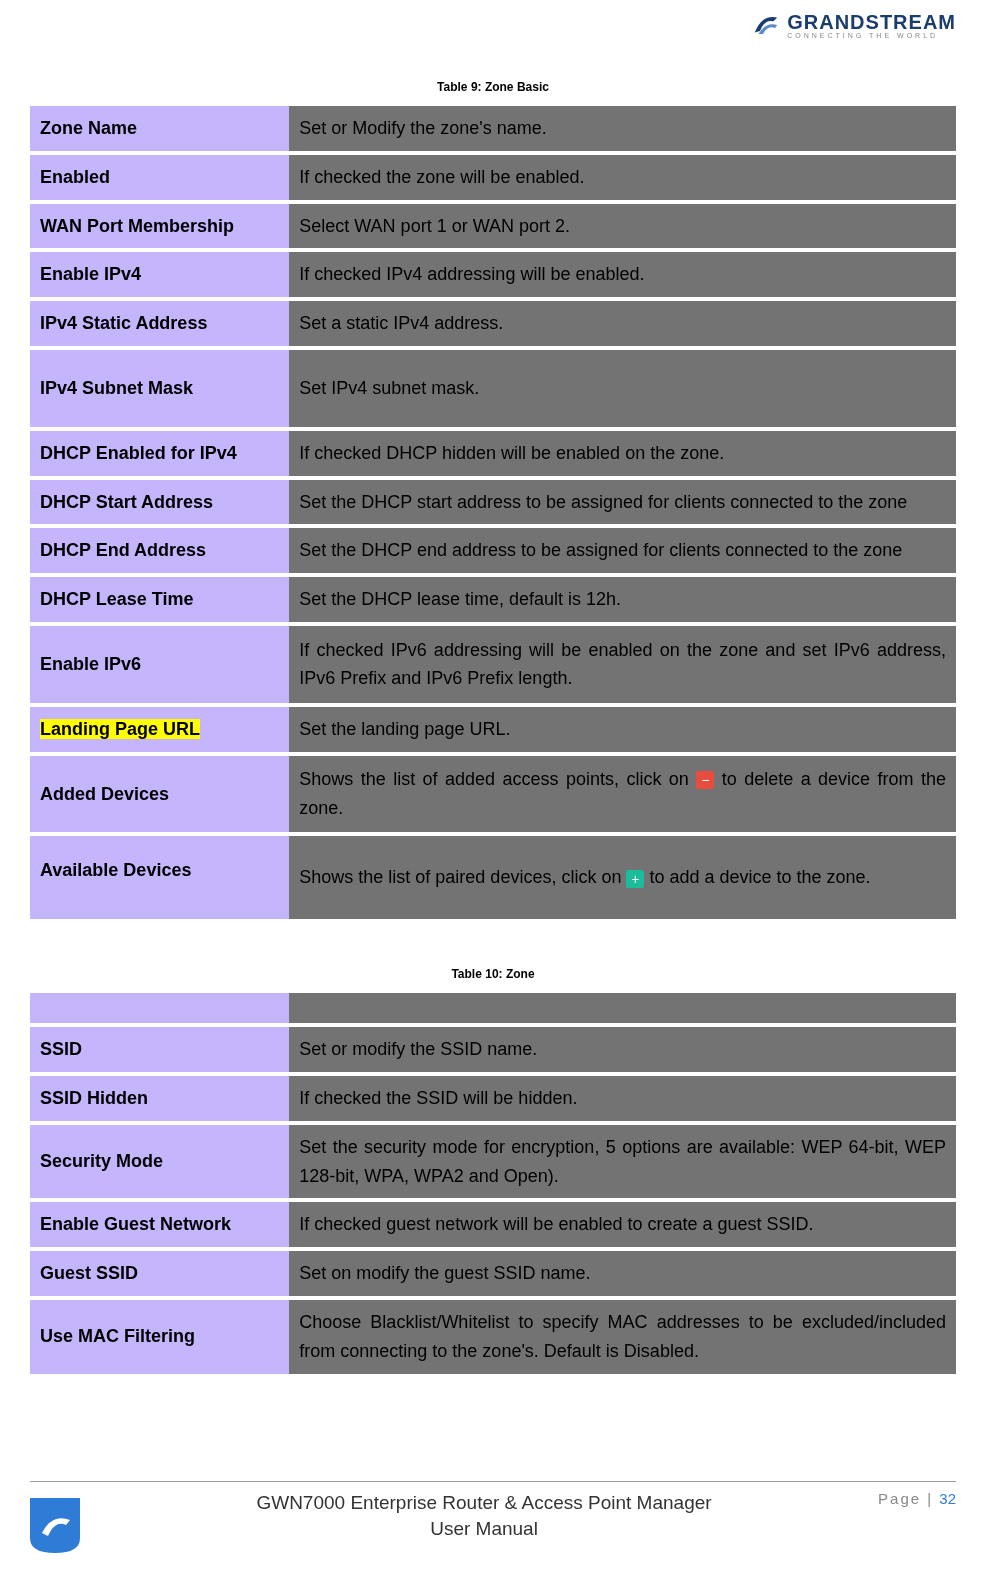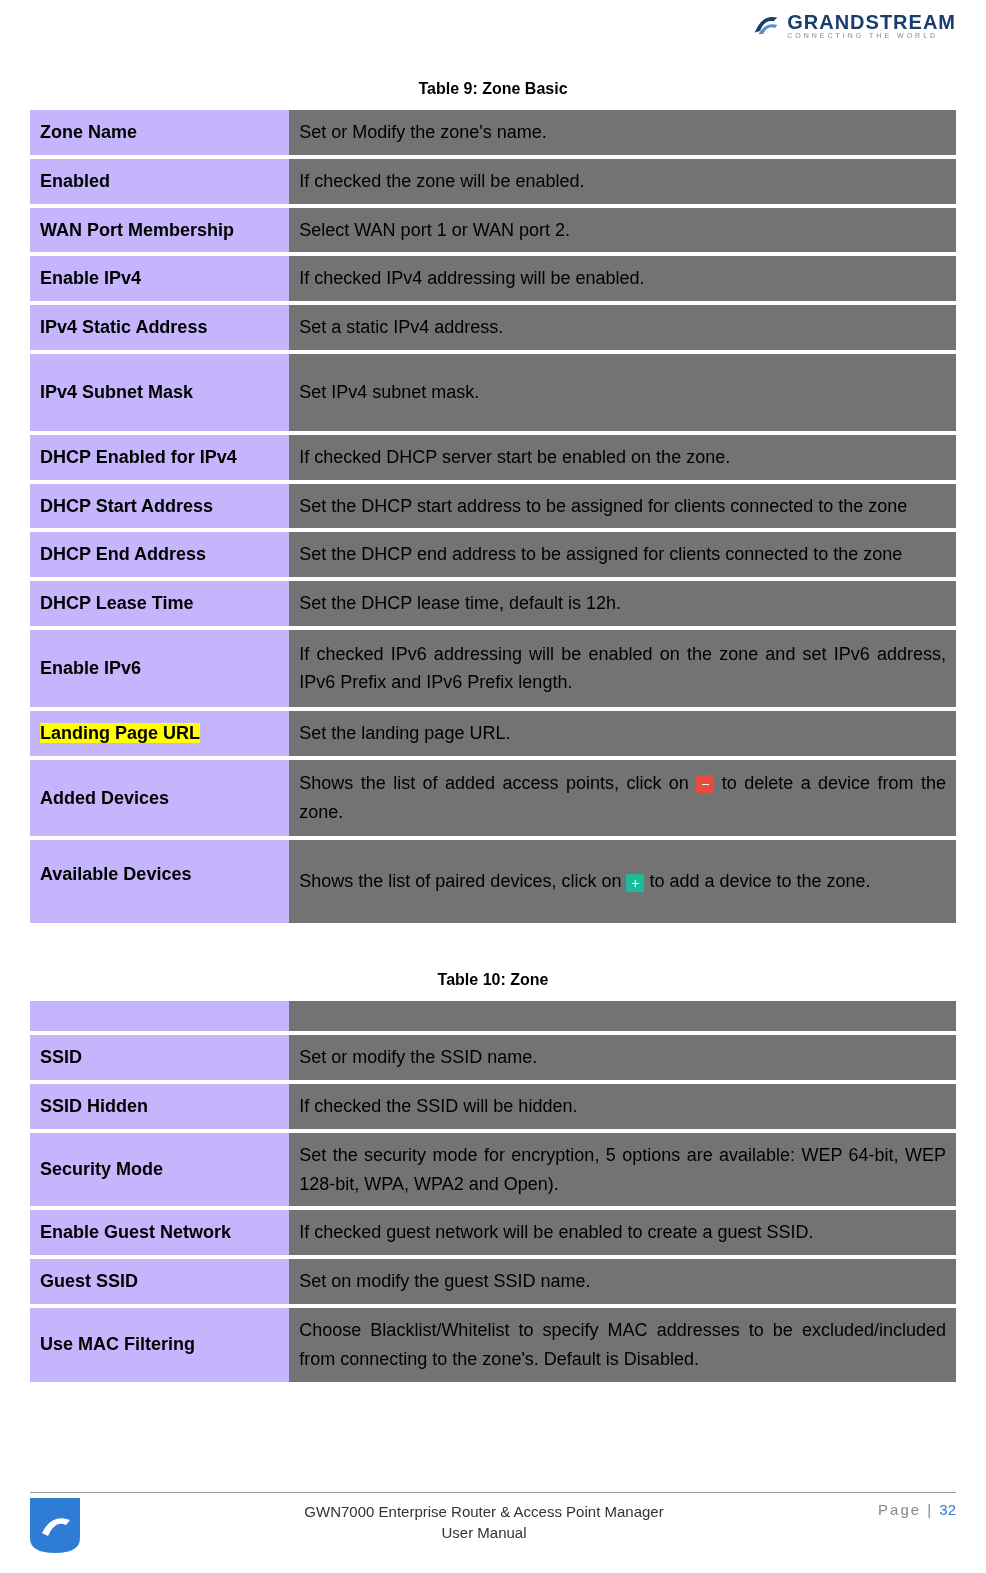--- a/index.html
+++ b/index.html
@@ -38,21 +38,21 @@
       font-size: 7px;
       color: #888;
       letter-spacing: 3px;
     }
     .content {
       margin-top: 60px;
     }
     .table-caption {
       text-align: center;
       font-weight: bold;
-      font-size: 16px;
+      font-size: 12px;
       margin: 12px 0 8px 0;
     }
     table {
       width: 100%;
       border-collapse: separate;
       border-spacing: 0 4px;
     }
     td {
       padding: 8px 10px;
       vertical-align: middle;
@@ -100,21 +100,21 @@
       margin-bottom: 8px;
     }
     .footer-row {
       display: flex;
       justify-content: space-between;
       align-items: flex-start;
     }
     .footer-center {
       flex: 1;
       text-align: center;
-      font-size: 15px;
+      font-size: 19px;
       color: #333;
       line-height: 1.4;
     }
     .footer-right {
       font-size: 15px;
       color: #888;
       letter-spacing: 2px;
     }
     .footer-right .pagenum {
       color: #2e7cd6;
@@ -166,21 +166,21 @@
         <tr>
           <td class="label">IPv4 Static Address</td>
           <td class="desc">Set a static IPv4 address.</td>
         </tr>
         <tr>
           <td class="label" style="padding-bottom: 24px; padding-top: 24px;">IPv4 Subnet Mask</td>
           <td class="desc">Set IPv4 subnet mask.</td>
         </tr>
         <tr>
           <td class="label">DHCP Enabled for IPv4</td>
-          <td class="desc">If checked DHCP server start be enabled on the zone.</td>
+          <td class="desc">If checked DHCP hidden will be enabled on the zone.</td>
         </tr>
         <tr>
           <td class="label">DHCP Start Address</td>
           <td class="desc">Set the DHCP start address to be assigned for clients connected to the zone</td>
         </tr>
         <tr>
           <td class="label">DHCP End Address</td>
           <td class="desc">Set the DHCP end address to be assigned for clients connected to the zone</td>
         </tr>
         <tr>

